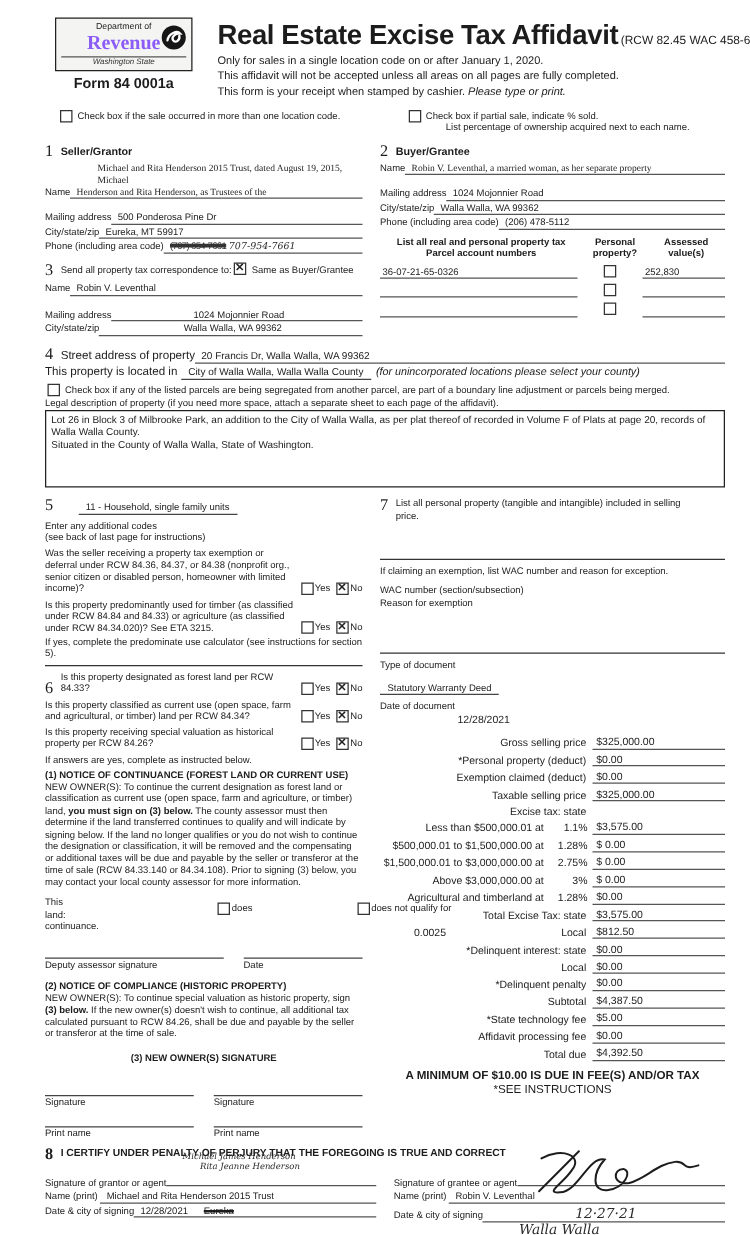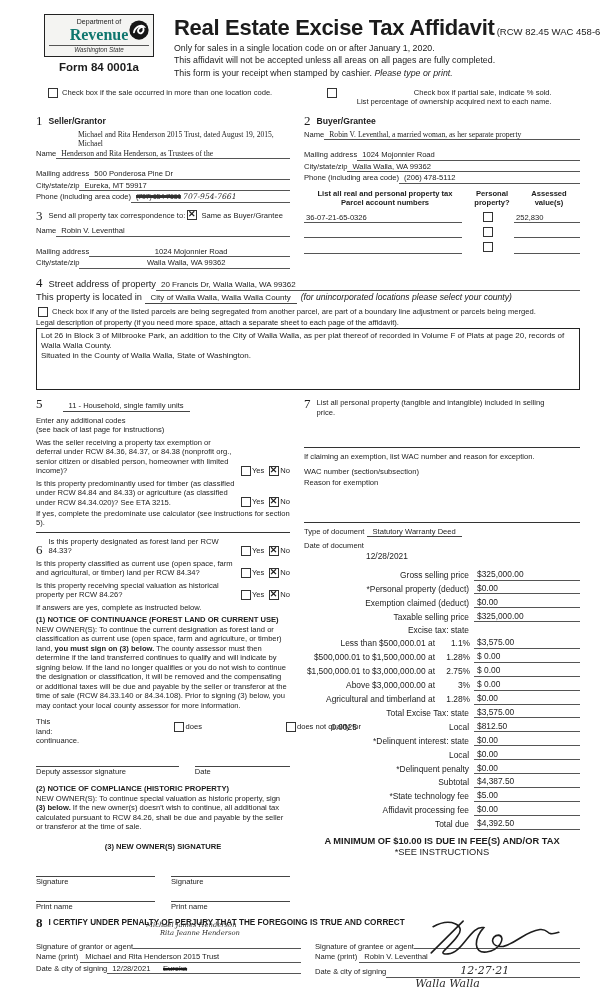--- a/index.html
+++ b/index.html
@@ -8,31 +8,31 @@
   b{font-weight:bold;}
   .serif{font-family:"Liberation Serif",serif;}
   .hand{font-family:"DejaVu Serif",serif;font-style:italic;color:#2a2a2a;}
   .struck{text-decoration:line-through;text-decoration-thickness:1.5px;}
   .scribble{text-decoration:line-through;text-decoration-thickness:3px;color:#333;letter-spacing:-0.5px;}
   
   .hdr{display:flex;align-items:flex-start;margin-left:8px;}
   .logo-wrap{width:110px;flex:none;text-align:center;}
   .logo-box{border:1.5px solid #222;padding:3px 4px 2px;position:relative;background:#f4f4f2;}
   .lg1{font-size:7px;color:#222;}
-  .lg2{font-family:"Liberation Serif",serif;font-weight:bold;font-size:16px;line-height:1;color:#0f766e;}
+  .lg2{font-family:"Liberation Serif",serif;font-weight:bold;font-size:16px;line-height:1;color:#8b5cf6;}
   .lg3{font-size:6.3px;font-style:italic;color:#333;border-top:1px solid #555;margin-top:2px;}
   .swirl{position:absolute;top:4px;right:3px;}
   .formnum{font-weight:bold;font-size:11.5px;margin-top:3px;}
   .hdr-divider{width:1.5px;background:#222;align-self:stretch;margin:0 10px;}
   .title-row{white-space:nowrap;}
   .title{font-weight:bold;font-size:22px;letter-spacing:-0.3px;}
   .titleref{font-size:9.5px;}
   .sub{font-size:8.8px;margin-top:1.5px;}
   
-  .checkrow{display:flex;margin:9px 0 8px 12px;text-align:right;}
+  .checkrow{display:flex;margin:9px 0 8px 12px;}
   .ckl{flex:1.1;display:flex;}
   .ckr{flex:1;display:flex;}
   .cb{display:inline-block;width:8px;height:8px;border:1.2px solid #333;margin-right:4px;position:relative;flex:none;background:#fff;vertical-align:-1px;}
   .cb.checked::after{content:"✕";position:absolute;left:-0.5px;top:-2px;font-size:9px;font-weight:bold;color:#222;}
   
   .row{display:flex;align-items:baseline;margin-bottom:1px;}
   .lbl{white-space:nowrap;flex:none;}
   .fill{flex:1;border-bottom:1px solid #555;padding:0 2px 0 5px;min-height:9px;}
   .secnum{font-family:"Liberation Serif",serif;font-size:13px;line-height:0.9;margin-right:6px;flex:none;}
   .sec-title{display:flex;align-items:flex-end;font-size:8.6px;margin-bottom:3px;}
@@ -356,21 +356,21 @@
     <div class="colR">
       <div style="display:flex;">
         <span class="secnum">7</span>
         <span style="max-width:240px;">List all personal property (tangible and intangible) included in selling price.</span>
       </div>
       <div class="hrule" style="margin-top:30px;"></div>
       <div>If claiming an exemption, list WAC number and reason for exception.</div>
       <div style="margin-top:5px;">WAC number (section/subsection)</div>
       <div style="margin-top:2px;">Reason for exemption</div>
       <div class="hrule" style="margin-top:34px;"></div>
-      <div class="row" style="margin-top:2px;"><span class="lbl">Type of document</span>&nbsp;<span class="ulval">Statutory Warranty Deed</span></div>
+      <div class="row" style="margin-top:2px;flex-direction:column;"><span class="lbl">Type of document</span>&nbsp;<span class="ulval">Statutory Warranty Deed</span></div>
       <div style="margin-top:4px;">Date of document</div>
       <div style="margin-left:62px;font-size:8.4px;">12/28/2021</div>
 
       <div style="margin-top:8px;">
         <div class="trow">
             <span class="tlab">Gross selling price</span>
             <span class="tval">$325,000.00</span>
           </div>
         <div class="trow">
             <span class="tlab">*Personal property (deduct)</span>

